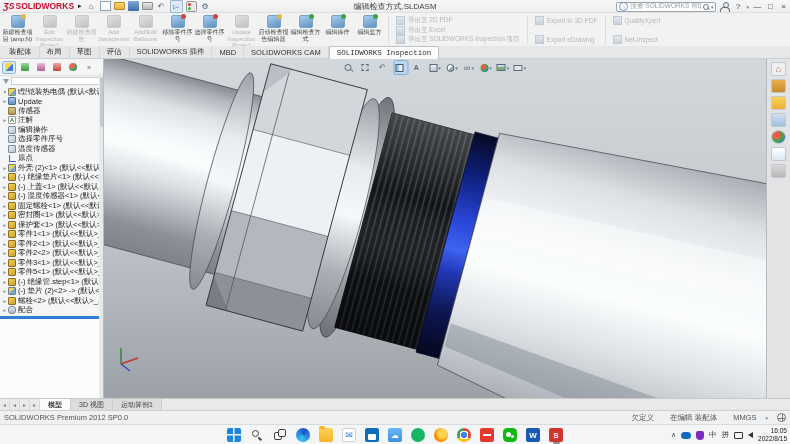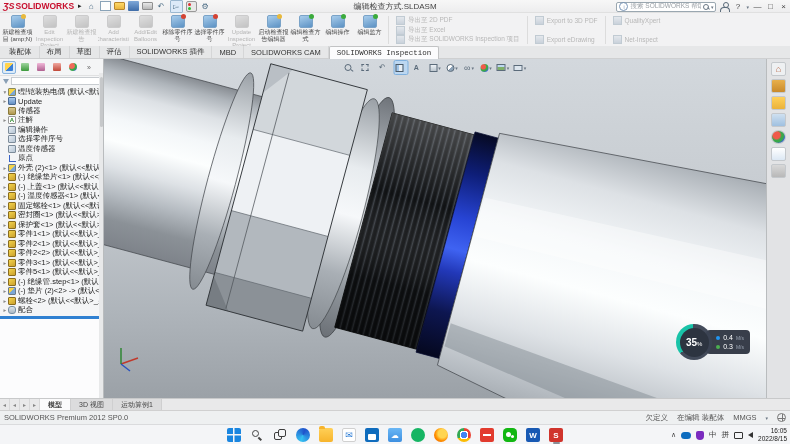--- a/index.html
+++ b/index.html
@@ -672,42 +672,20 @@
             <span class="caret">▾</span>
           </span>
         </div>
 
       <svg class="triad" width="28" height="28">
         <line x1="7" y1="20" x2="24" y2="14" stroke="#c0392b" stroke-width="1.4"></line>
         <line x1="7" y1="20" x2="7" y2="4" stroke="#27842c" stroke-width="1.4"></line>
         <line x1="7" y1="20" x2="16" y2="27" stroke="#2a52be" stroke-width="1.4"></line>
       </svg>
 
-      <div class="perf">
-        <div class="pcirc">
-          <div class="pcirc-in">
-            <span>35</span>
-            <span class="pct">%</span>
-          </div>
-        </div>
-        <div class="ppill">
-
-            <div class="prow">
-              <span class="pdot" style="background: rgb(33, 150, 243);"></span>
-              <span>0.4</span>
-              <span class="punit">M/s</span>
-            </div>
-
-            <div class="prow">
-              <span class="pdot" style="background: rgb(76, 175, 80);"></span>
-              <span>0.3</span>
-              <span class="punit">M/s</span>
-            </div>
-          </div>
-      </div>
     </div>
 
     <div class="taskpane">
 
         <span class="tpic tp-home">⌂</span>
 
         <span class="tpic tp-lib"></span>
 
         <span class="tpic tp-folder"></span>
 
@@ -738,21 +716,21 @@
 
         <span class="mtab">3D 视图</span>
 
         <span class="mtab">运动算例1</span>
       </span>
   </div>
 
   <div class="statusbar">
     <span>SOLIDWORKS Premium 2012 SP0.0</span>
     <div class="sb-right">
-      <span style="display:flex;gap:9px;">
+      <span style="display:flex;gap:16px;">
 
           <span>欠定义</span>
 
           <span>在编辑 装配体</span>
 
           <span>MMGS</span>
         </span>
       <span class="caret">▾</span>
       <span class="globe"></span>
     </div>

